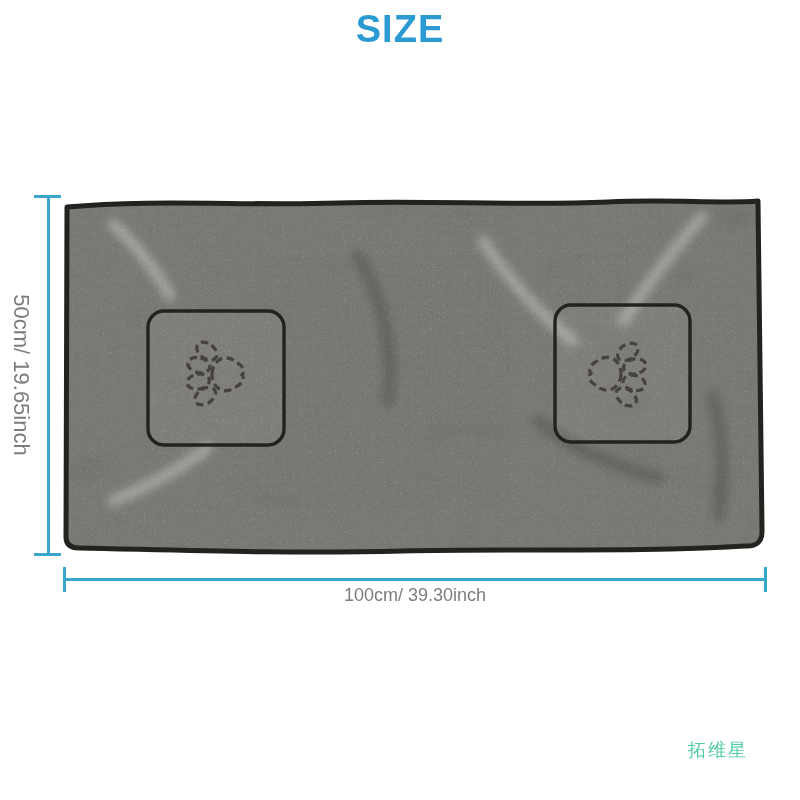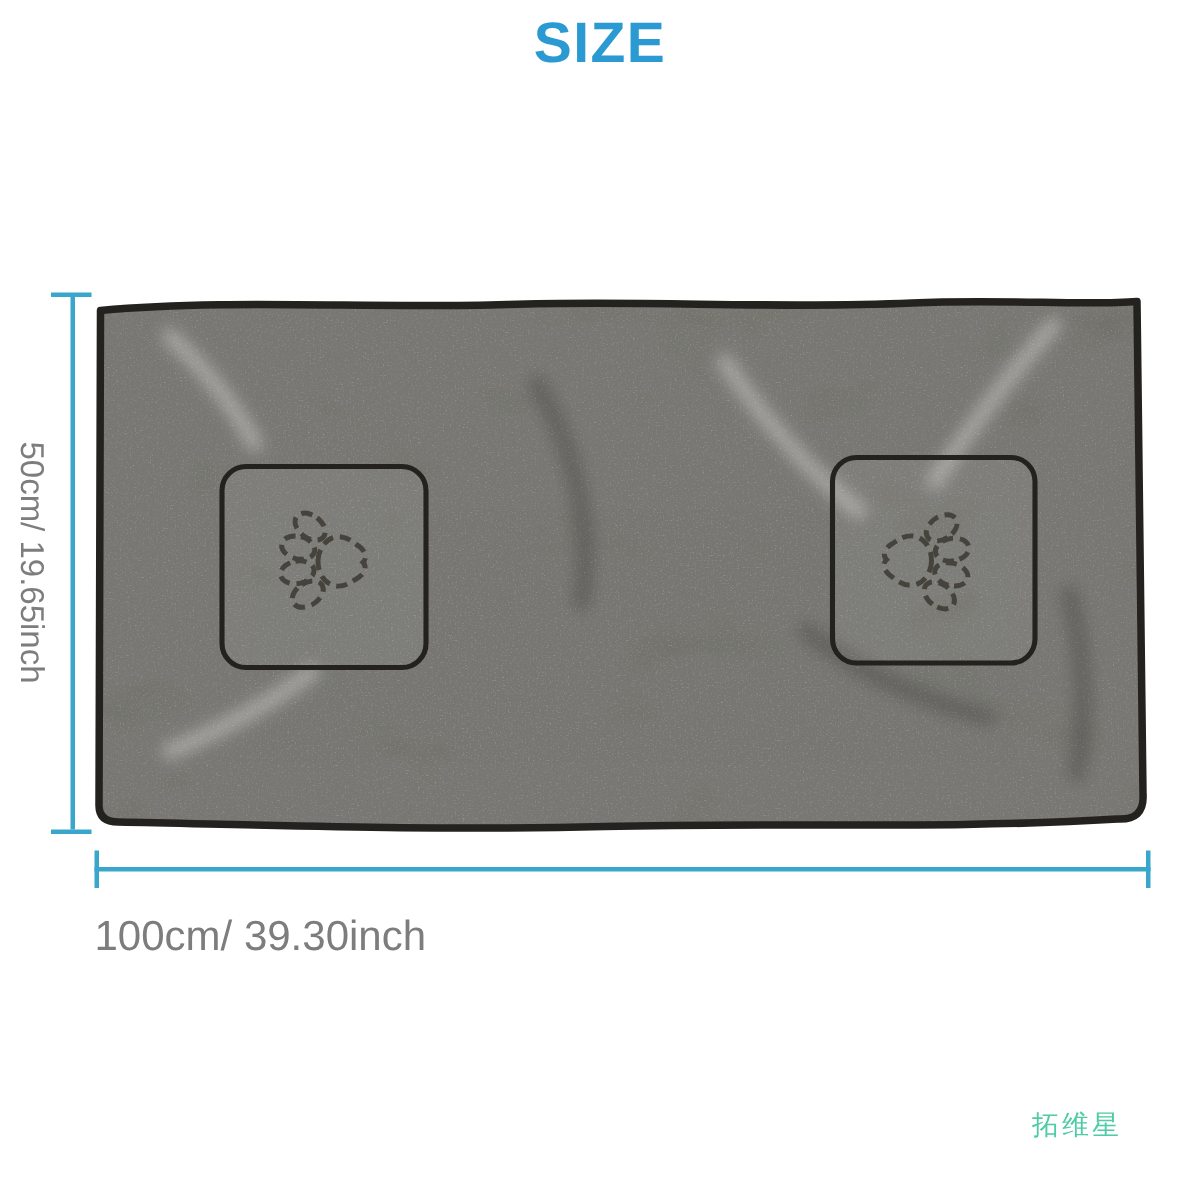--- a/index.html
+++ b/index.html
@@ -26,22 +26,22 @@
   .v-cap-top{left:34px;top:195px;width:27px;height:3px;}
   .v-cap-bottom{left:34px;top:553px;width:27px;height:3px;}
   .h-line{left:63px;top:578px;width:704px;height:3px;}
   .h-cap-left{left:63px;top:567px;width:3px;height:25px;}
   .h-cap-right{left:764px;top:567px;width:3px;height:25px;}
   .v-label{
     position:absolute;left:21px;top:375px;transform:translate(-50%,-50%) rotate(90deg);
     white-space:nowrap;font-size:22px;color:var(--dimension_text,#7d7d7d);
   }
   .h-label{
-    position:absolute;left:63px;top:608px;width:704px;
-    font-size:28px;color:var(--dimension_text,#7d7d7d);
+    position:absolute;left:63px;top:585px;width:704px;text-align:center;
+    font-size:18px;color:var(--dimension_text,#7d7d7d);
   }
   .brand{
     position:absolute;right:36px;top:738px;font-size:18px;letter-spacing:2px;
     color:var(--brand,#4fcba6);
   }
 </style>
 </head>
 <body>
 
 <main class="canvas">

